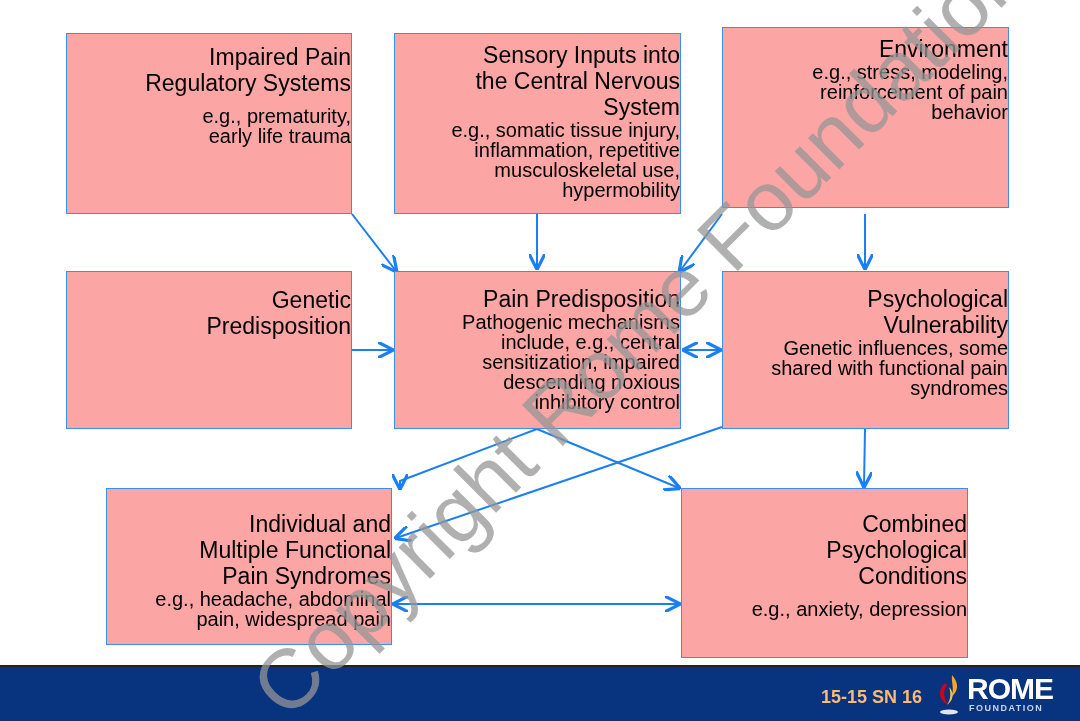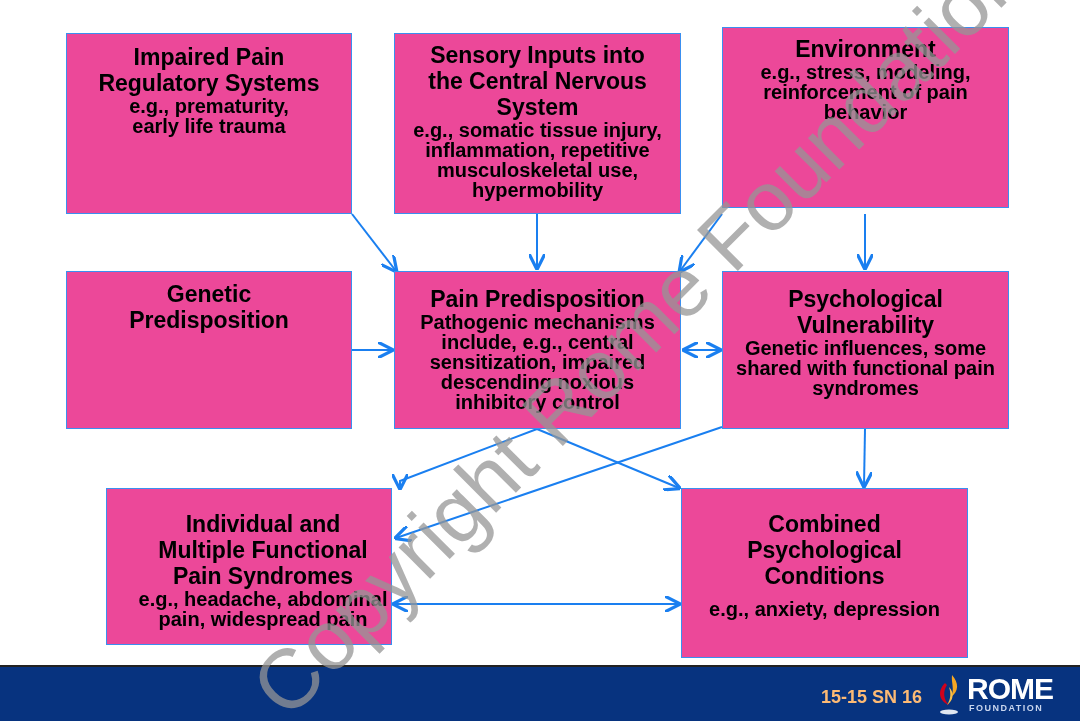--- a/index.html
+++ b/index.html
@@ -1,26 +1,26 @@
 <!DOCTYPE html>
 <html><head>
 <meta charset="utf-8">
 <style>
   html, body { margin:0; padding:0; }
   body { width:1080px; height:721px; position:relative; background:#ffffff; overflow:hidden;
          font-family:"Liberation Sans", sans-serif; }
-  .box { position:absolute; box-sizing:border-box; background:#ec4899; border:1.5px solid #3a8ff0;
-         text-align:center; color:#000; font-weight:bold; }
+  .box { position:absolute; box-sizing:border-box; background:#fca5a5; border:1.5px solid #3a8ff0;
+         text-align:right; color:#000; font-weight:normal; }
   .box .title { font-size:23px; line-height:26px; display:block; }
   .box .sub { font-size:20px; line-height:20px; display:block; }
   #b1 { left:66px; top:33px; width:286px; height:181px; padding-top:10px; }
-  #b1 .sub { }
+  #b1 .sub { margin-top:10px; }
   #b2 { left:394px; top:33px; width:287px; height:181px; padding-top:8px; }
   #b3 { left:722px; top:27px; width:287px; height:181px; padding-top:8px; }
-  #b4 { left:66px; top:271px; width:286px; height:158px; padding-top:9px; }
+  #b4 { left:66px; top:271px; width:286px; height:158px; padding-top:15px; }
   #b5 { left:394px; top:271px; width:287px; height:158px; padding-top:14px; }
   #b5 .sub { line-height:20px; }
   #b6 { left:722px; top:271px; width:287px; height:158px; padding-top:14px; }
   #b7 { left:106px; top:488px; width:286px; height:157px; padding-top:22px;padding-left:28px; }
   #b8 { left:681px; top:488px; width:287px; height:170px; padding-top:22px; }
   #b8 .sub { margin-top:10px; }
   svg.conn { position:absolute; left:0; top:0; pointer-events:none; }
   .footer { position:absolute; left:0; top:665px; width:1080px; height:56px; background:#07337f;
             border-top:2px solid #222; }
   .slide-num { position:absolute; right:158px; top:20px; color:#fdba74; font-size:18px; font-weight:bold; }

